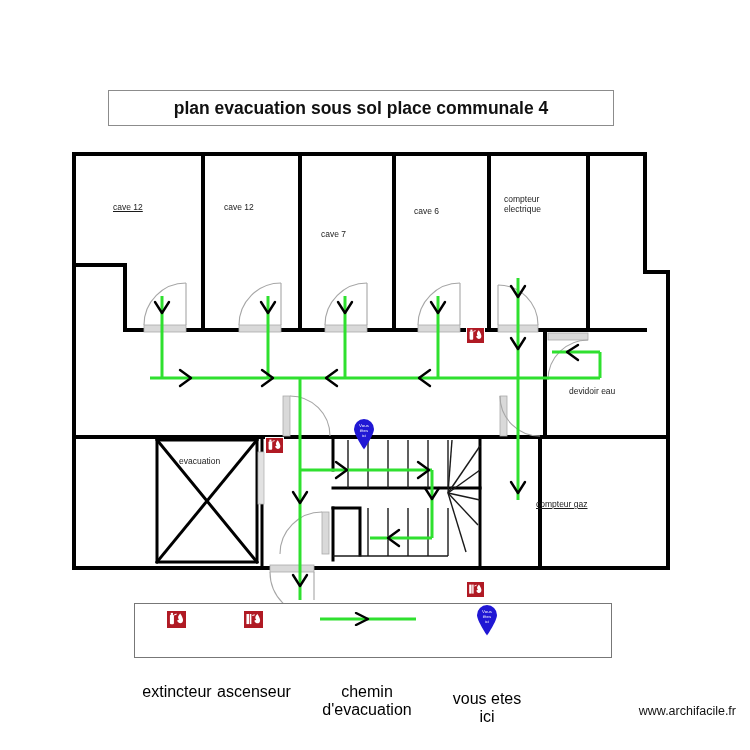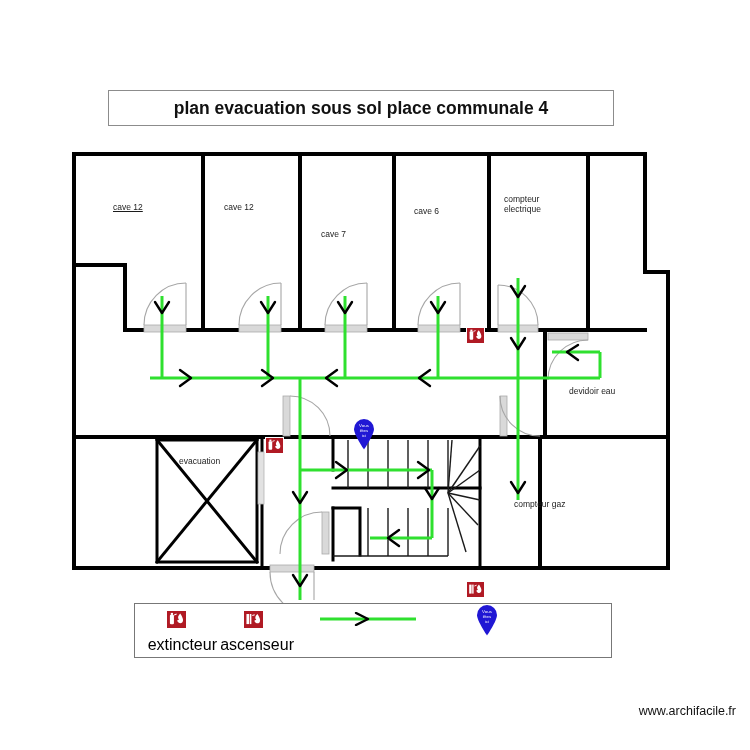--- a/index.html
+++ b/index.html
@@ -57,21 +57,22 @@
     left: 134px;
     top: 603px;
     width: 478px;
     height: 55px;
     border: 1px solid #777777;
     background: #ffffff;
     box-sizing: border-box;
   }
   .legend-item {
     position: absolute;
-    text-align: right;
+    text-align: center;
+    margin-top: 47px;
   }
   
   #footer-url {
     position: absolute;
     right: 14px;
     bottom: 32px;
     font-size: 12.5px;
     color: #111111;
   }
   
@@ -291,21 +292,21 @@
     </g>
   </svg>
 
   <div class="room-label" style="left:113px; top:202px; width:60px;text-decoration:underline;">cave 12</div>
   <div class="room-label" style="left:224px; top:202px; width:60px;">cave 12</div>
   <div class="room-label" style="left:321px; top:206px; width:60px;margin-top:23px;">cave 7</div>
   <div class="room-label" style="left:414px; top:206px; width:60px;">cave 6</div>
   <div class="room-label" style="left:504px; top:194px; width:70px;">compteur
 electrique</div>
   <div class="room-label" style="left:569px; top:386px; width:80px;">devidoir eau</div>
-  <div class="room-label" style="left:514px; top:499px; width:80px;">compteur gaz</div>
+  <div class="room-label" style="left:536px; top:499px; width:80px;text-decoration:underline;">compteur gaz</div>
   <div class="room-label" style="left:179px; top:456px; width:62px;">evacuation</div>
 
   <div class="safety-icon" style="left:466px; top:327px;">
     <svg width="17" height="15" viewBox="0 0 17 15">
       <rect x="0" y="0" width="17" height="15" fill="#b01a24"></rect>
       <rect x="2.6" y="3.2" width="3.6" height="8.6" rx="1" fill="#ffffff"></rect>
       <rect x="3.4" y="1.6" width="2" height="1.8" fill="#ffffff"></rect>
       <path d="M 6.4 3.4 L 8.6 2.6" stroke="#ffffff" stroke-width="0.9" fill="none"></path>
       <path d="M 11.8 2.2 c -2 2 -2.6 4 -1 5.6 c -1.4 -0.3 -2 0.6 -1.2 1.8 c 0.9 1.4 2.8 1.8 4 0.6 c 1.4 -1.4 0.9 -4 -1.8 -8 z" fill="#ffffff"></path>
     </svg>
@@ -361,25 +362,27 @@
       <path d="M 7.4 4 L 9.6 3.2" stroke="#ffffff" stroke-width="0.9" fill="none"></path>
       <path d="M 12 2.6 c -2 1.8 -2.6 3.8 -1 5.4 c -1.4 -0.3 -2 0.6 -1.2 1.7 c 0.9 1.3 2.8 1.7 3.9 0.6 c 1.3 -1.3 0.9 -3.8 -1.7 -7.7 z" fill="#ffffff"></path>
     </svg>
   </div>
   <div class="legend-item" style="left:214px; top:636px; width:80px;">ascenseur</div>
 
   <svg style="position:absolute; left:320px; top:612px;" width="96" height="14" viewBox="0 0 96 14">
     <line x1="0" y1="7" x2="96" y2="7" stroke="#2fe02f" stroke-width="3"></line>
     <polyline points="36,1 48,7 36,13" stroke="#000000" stroke-width="2.4" fill="none" stroke-linecap="round" stroke-linejoin="round"></polyline>
   </svg>
+  <div class="legend-item" style="left:307px; top:636px; width:120px;">chemin d'evacuation</div>
 
   <div class="pin" style="left:476px; top:604px;">
     <svg width="22" height="32" viewBox="0 0 22 32">
       <path d="M 11 31.5 C 11 31.5 21 17 21 11 A 10 10 0 1 0 1 11 C 1 17 11 31.5 11 31.5 Z" fill="#2017d4"></path>
       <text x="11" y="9" font-family="Liberation Sans, sans-serif" font-size="4.4" fill="#ffffff" text-anchor="middle">Vous</text>
       <text x="11" y="14" font-family="Liberation Sans, sans-serif" font-size="4.4" fill="#ffffff" text-anchor="middle">êtes</text>
       <text x="11" y="19" font-family="Liberation Sans, sans-serif" font-size="4.4" fill="#ffffff" text-anchor="middle">ici</text>
     </svg>
   </div>
+  <div class="legend-item" style="left:447px; top:643px; width:80px;">vous etes ici</div>
 
   <div id="footer-url">www.archifacile.fr</div>
 
 </div>
 
 </body></html>

